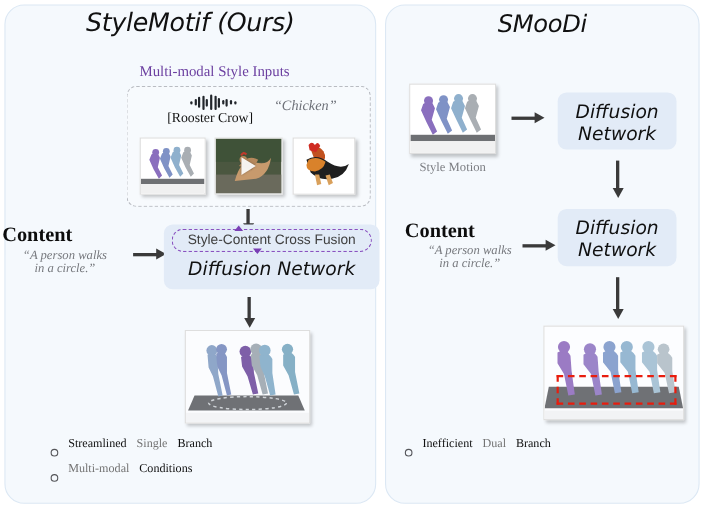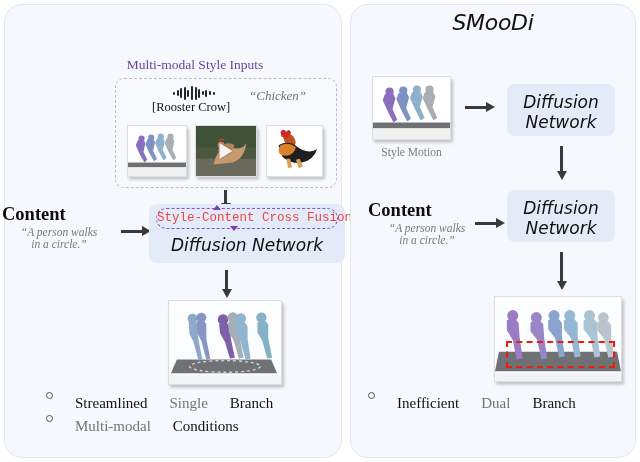--- a/index.html
+++ b/index.html
@@ -137,34 +137,34 @@
     position:absolute;width:100%;text-align:center;
     font-family:"DejaVu Sans", sans-serif;
     font-style:italic;font-size:17px;color:#101010;
     line-height:20px;
   }
   .fusion-pill{
     position:absolute;
     border:1.4px dashed #8a52c0;
     border-radius:12px;
     box-sizing:border-box;
-    color:#ef4444;
+    color:#404040;
     font-size:12.5px;
     text-align:center;
     line-height:18px;
-    font-family:Liberation Mono, monospace;
+    font-family:Liberation Sans, sans-serif;
     white-space:nowrap;
   }
   .mini-arrow{position:absolute;width:0;height:0;}
 
   
   .bullets{position:absolute;}
   .bullet-row{
-    display:flex;align-items:flex-start;gap:22px;
-    font-size:15px;color:#111;
+    display:flex;align-items:flex-end;gap:9px;
+    font-size:11px;color:#111;
     font-family:"Liberation Serif", serif;
     line-height:23px;
     white-space:nowrap;
   }
   .circ{
     width:7px;height:7px;border:1.2px solid #55565a;border-radius:50%;
     box-sizing:border-box;flex:none;
   }
   .hl{color:#737373;}
 
@@ -181,20 +181,21 @@
     z-index:6;
   }
 </style>
 </head>
 <body>
 
 <div class="stage">
 
   <div class="panel" id="panel-left"></div>
 
+  <div class="panel-title" id="title-left" style="left:4px;width:338px;">StyleMotif (Ours)</div>
 
   <div class="subtitle" style="left:4px;width:382px;top:57px;">Multi-modal Style Inputs</div>
 
   <div class="dashed-box" style="left:115px;top:78px;width:222px;height:110px;"></div>
 
   <div class="wave" style="left:173px;top:86px;">
     <i style="height:3px;"></i>
       <i style="height:6px;"></i>
       <i style="height:10px;"></i>
     <i style="height:13px;"></i>

